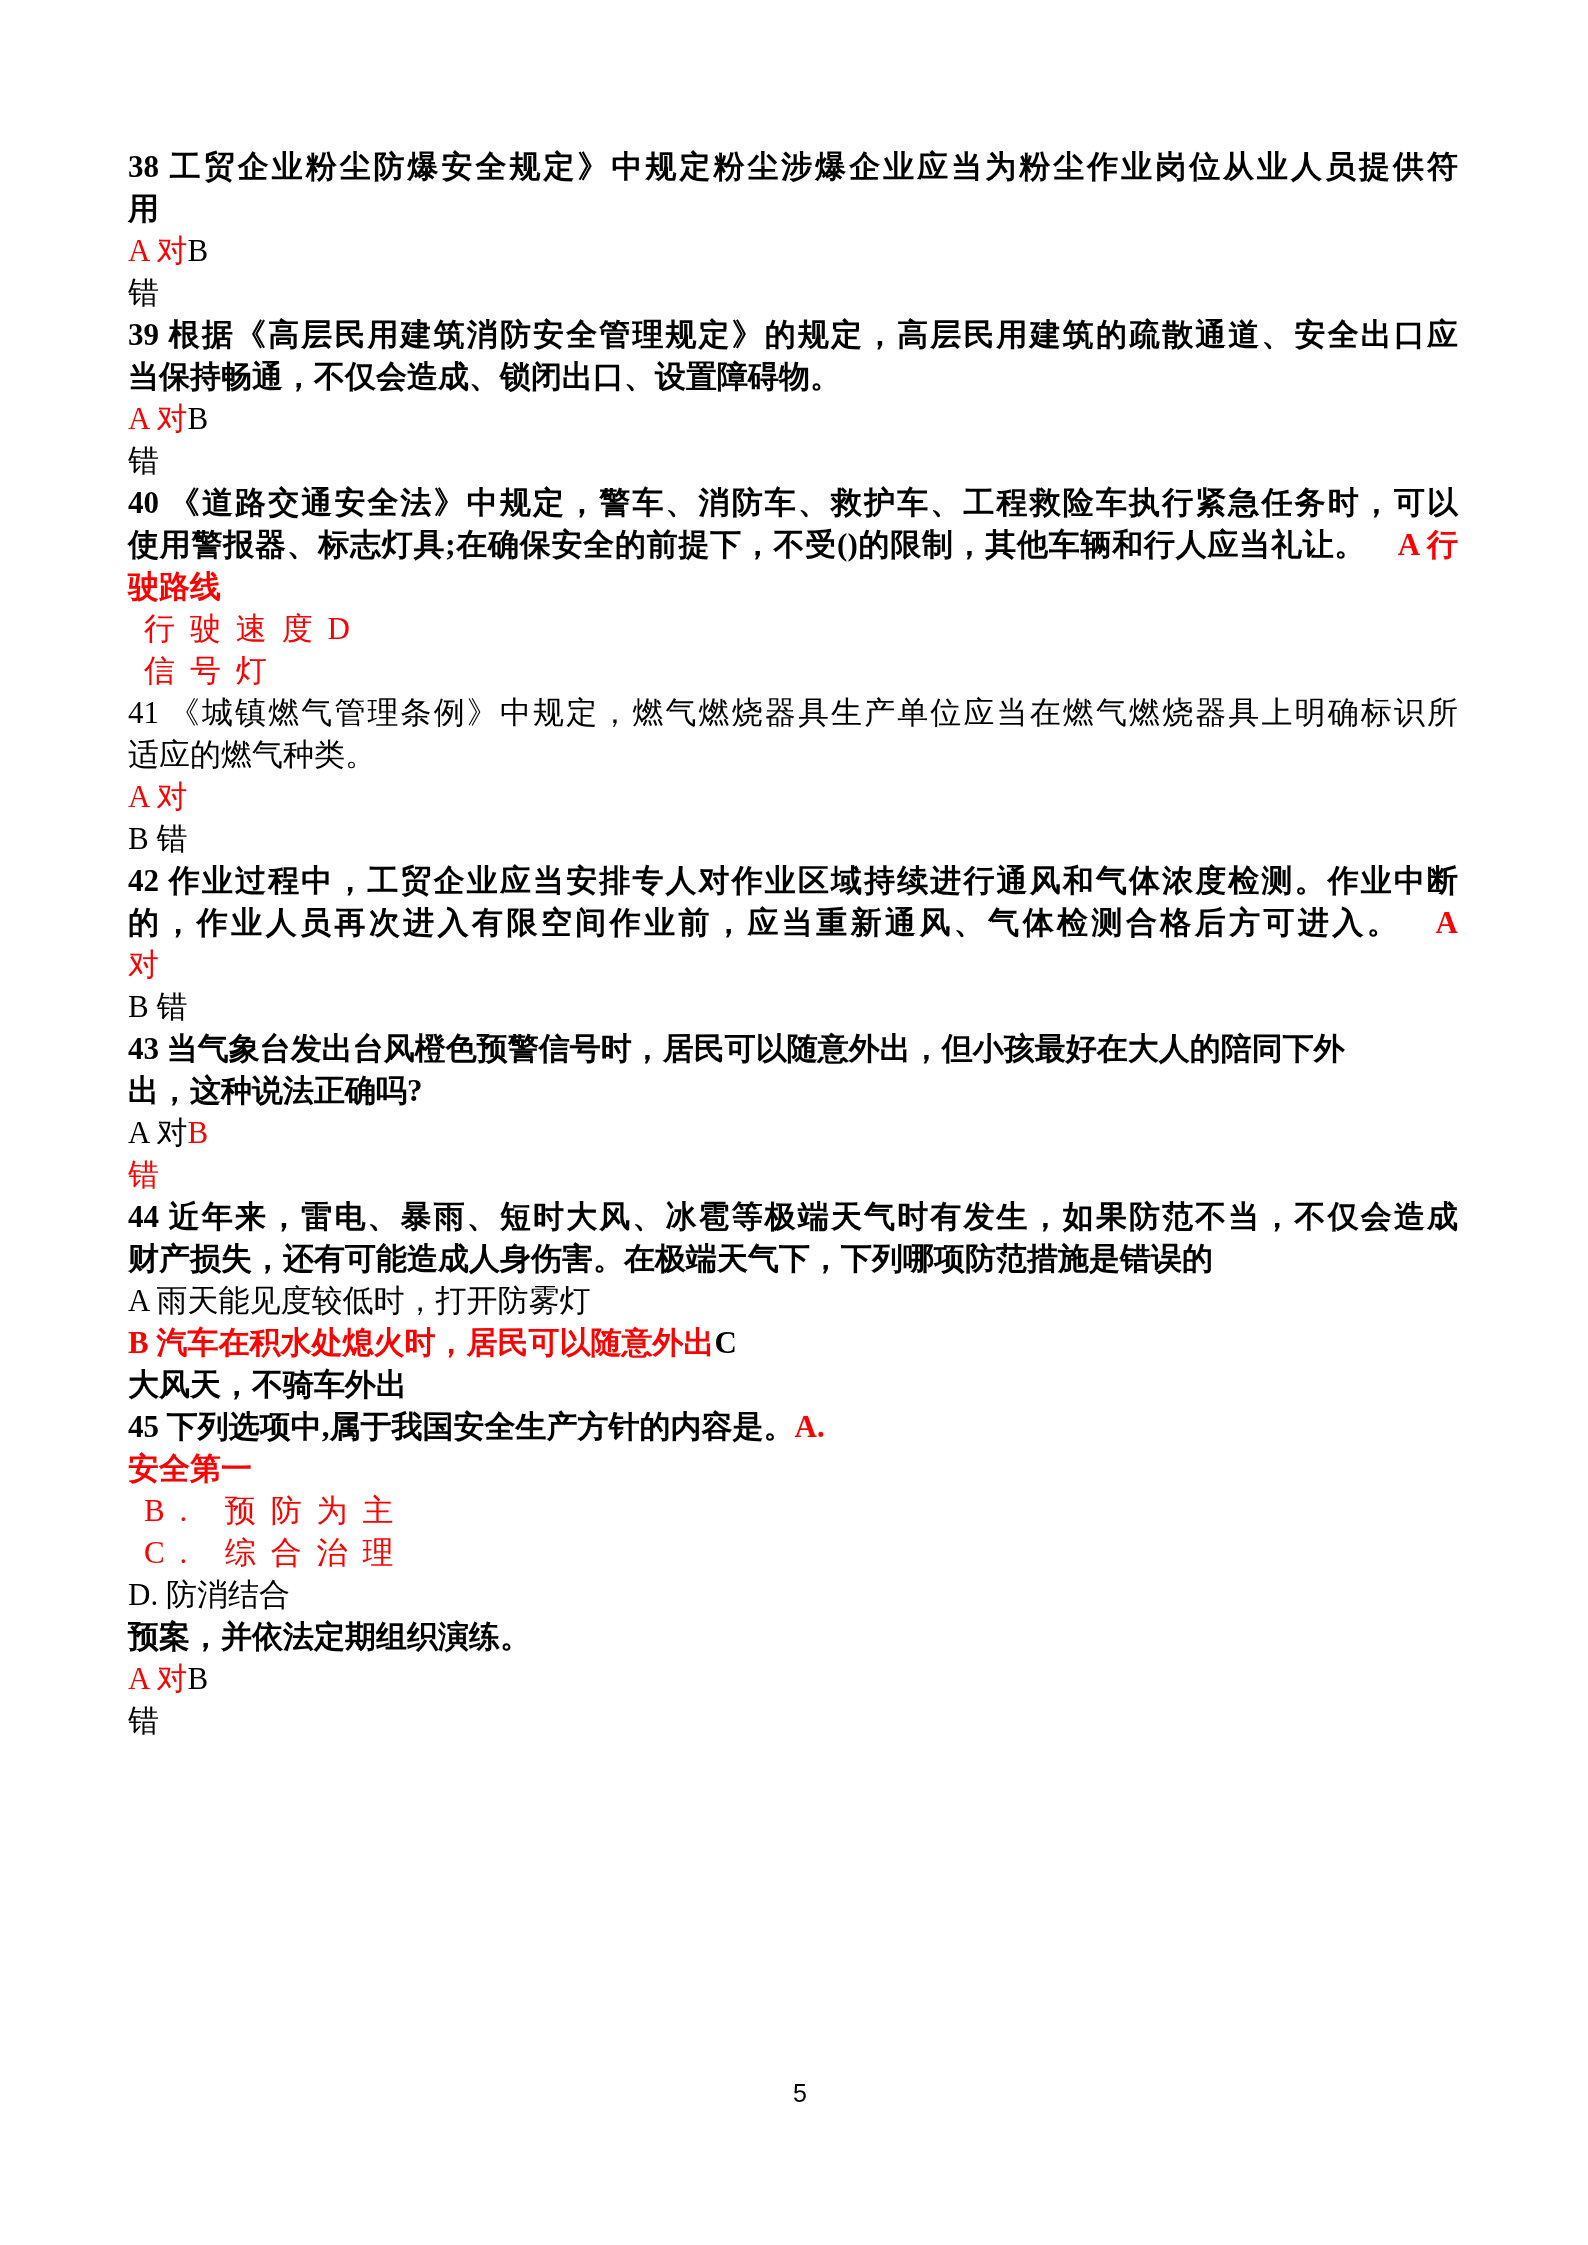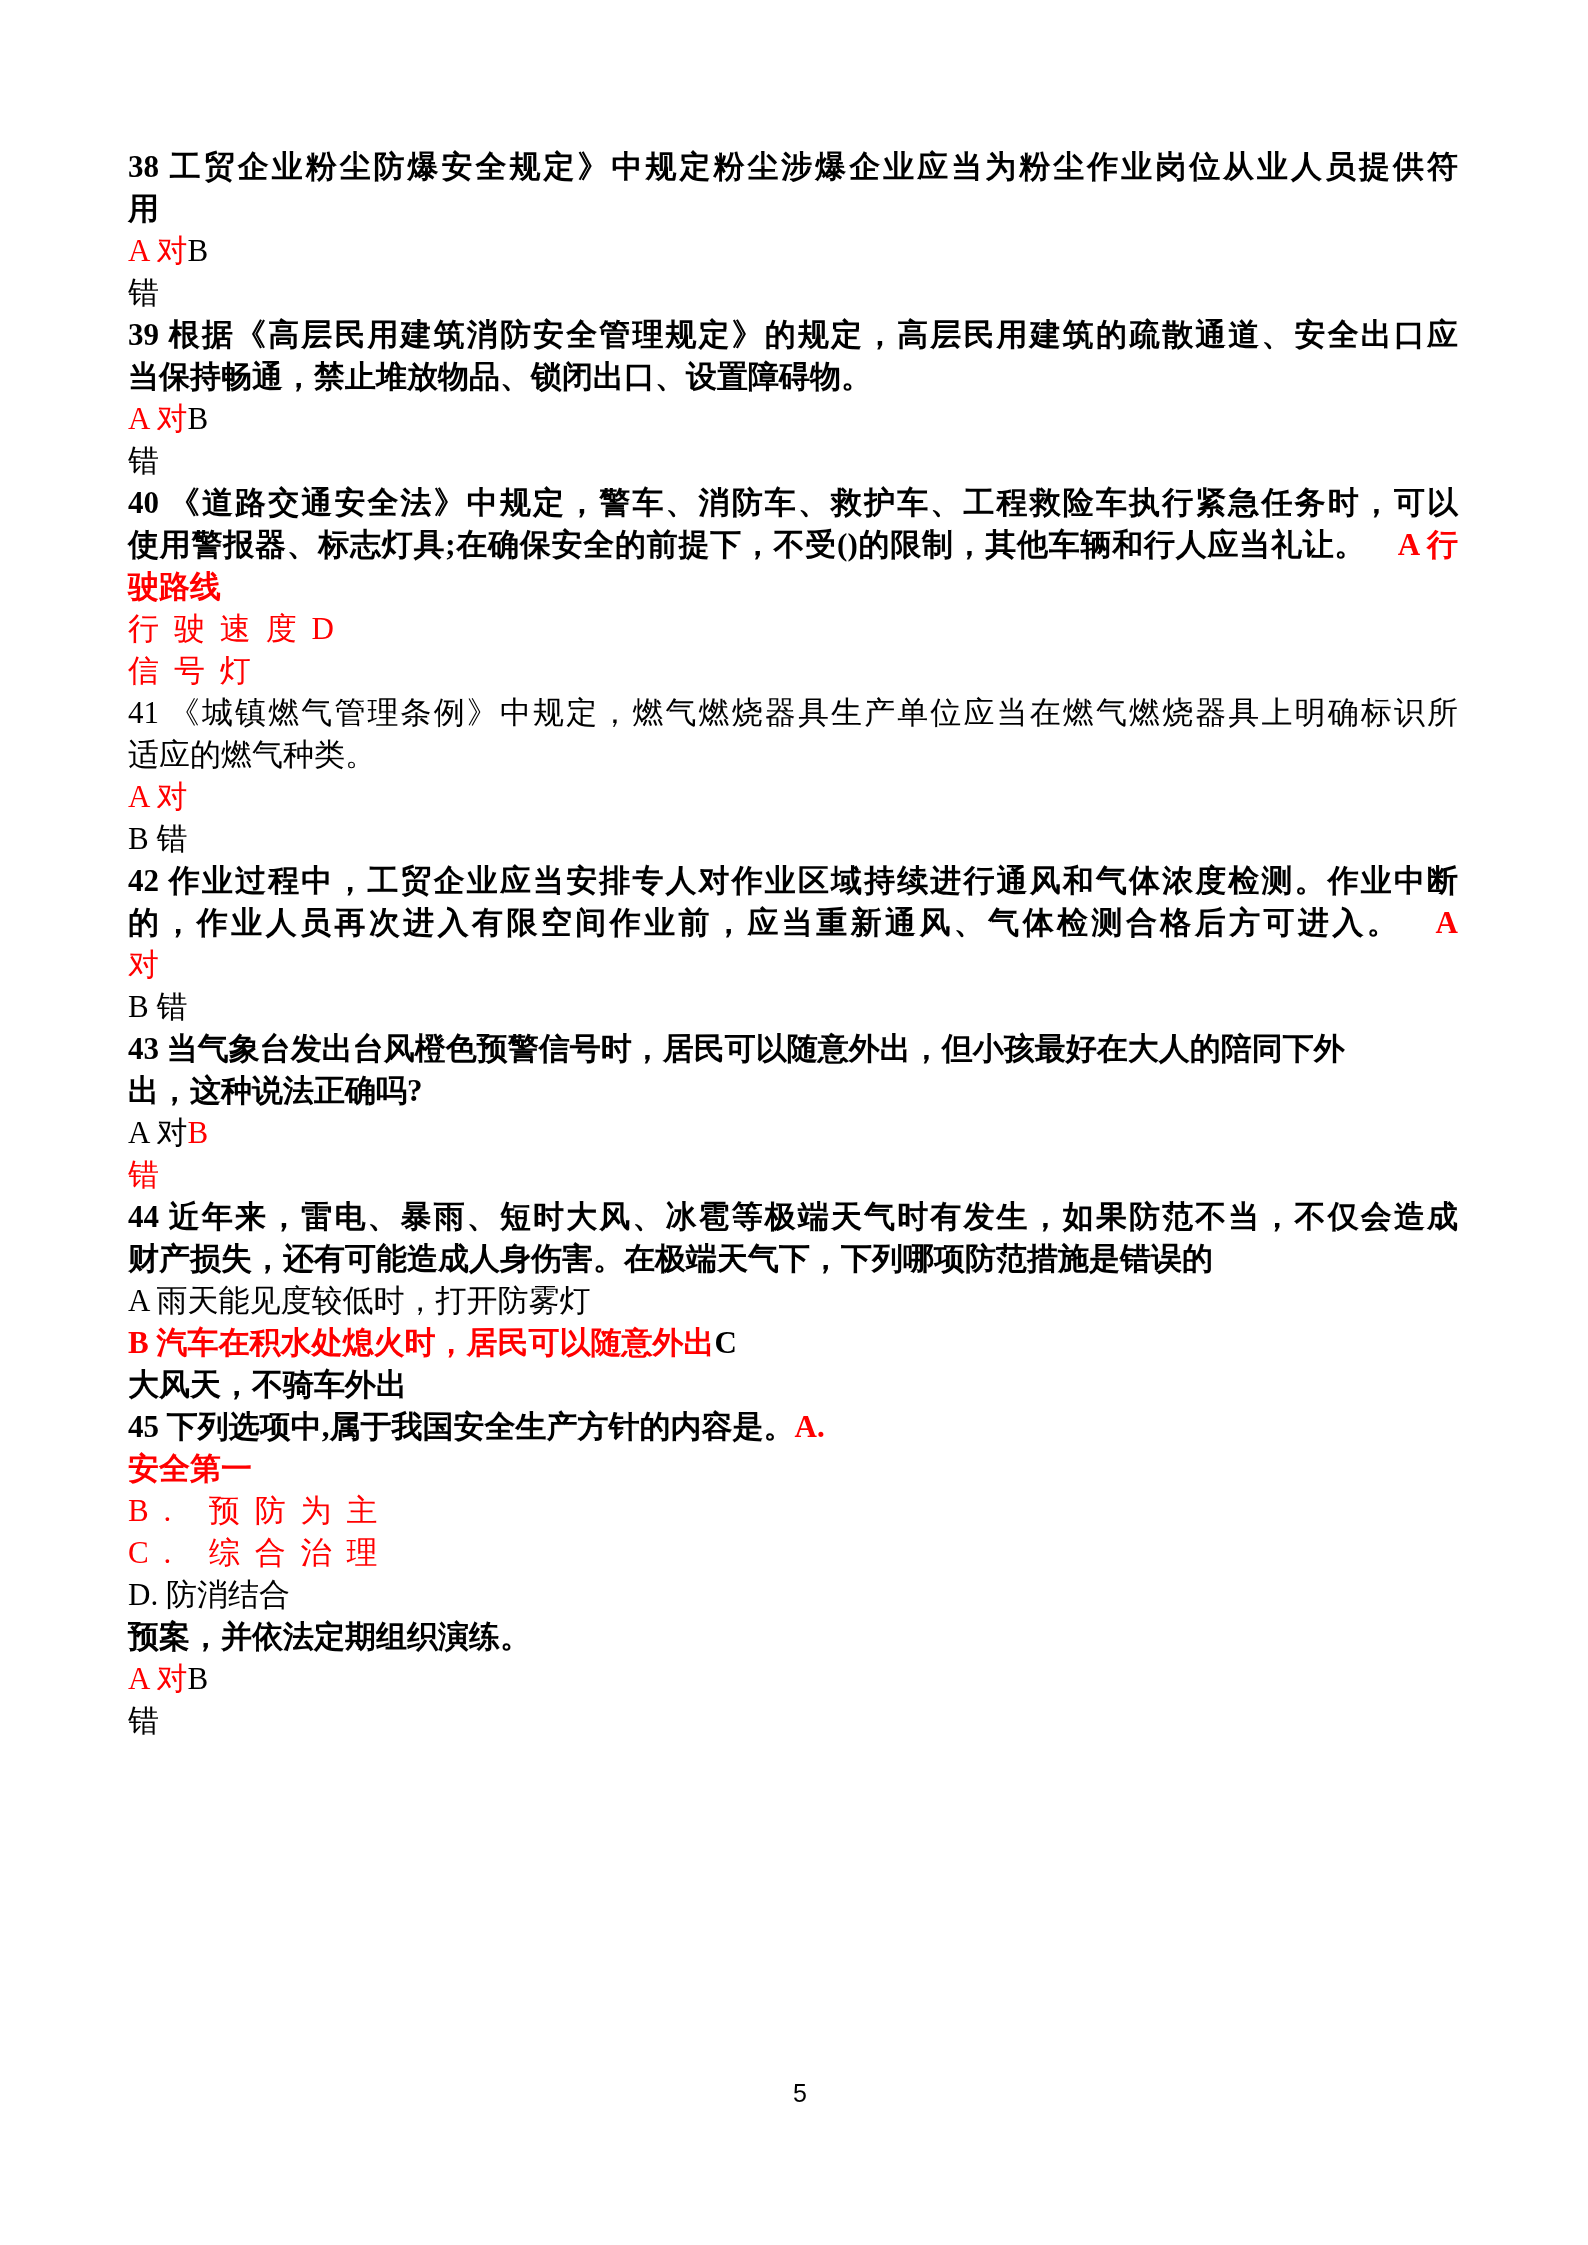--- a/index.html
+++ b/index.html
@@ -32,20 +32,21 @@
   .line.just {
     text-align: justify;
     text-align-last: justify;
     text-justify: inter-character;
   }
   .line.hv {
     font-weight: bold;
   }
   .line.sp {
     letter-spacing: 0.48em;
+    margin-left: 16px;
   }
   .red {
     color: var(--red, #ff0000);
   }
   .footer {
     position: absolute;
     top: 2078px;
     left: 0;
     width: 100%;
     text-align: center;
@@ -58,21 +59,21 @@
 </head>
 <body>
 
 <div class="page">
   <div class="content">
       <div class="line just hv"><span>38 工贸企业粉尘防爆安全规定》中规定粉尘涉爆企业应当为粉尘作业岗位从业人员提供符</span></div>
       <div class="line hv"><span>用</span></div>
       <div class="line"><span class="red">A 对</span><span>B</span></div>
       <div class="line"><span>错</span></div>
       <div class="line just hv"><span>39 根据《高层民用建筑消防安全管理规定》的规定，高层民用建筑的疏散通道、安全出口应</span></div>
-      <div class="line hv"><span>当保持畅通，禁止堆放物品、锁闭出口、设置障碍物。</span></div>
+      <div class="line hv"><span>当保持畅通，不仅会造成、锁闭出口、设置障碍物。</span></div>
       <div class="line"><span class="red">A 对</span><span>B</span></div>
       <div class="line"><span>错</span></div>
       <div class="line just hv"><span>40 《道路交通安全法》中规定，警车、消防车、救护车、工程救险车执行紧急任务时，可以</span></div>
       <div class="line just hv"><span>使用警报器、标志灯具;在确保安全的前提下，不受()的限制，其他车辆和行人应当礼让。　</span><span class="red">A 行</span></div>
       <div class="line hv"><span class="red">驶路线</span></div>
       <div class="line sp"><span class="red">行驶速度D</span></div>
       <div class="line sp"><span class="red">信号灯</span></div>
       <div class="line just"><span>41 《城镇燃气管理条例》中规定，燃气燃烧器具生产单位应当在燃气燃烧器具上明确标识所</span></div>
       <div class="line"><span>适应的燃气种类。</span></div>
       <div class="line"><span class="red">A 对</span></div>

